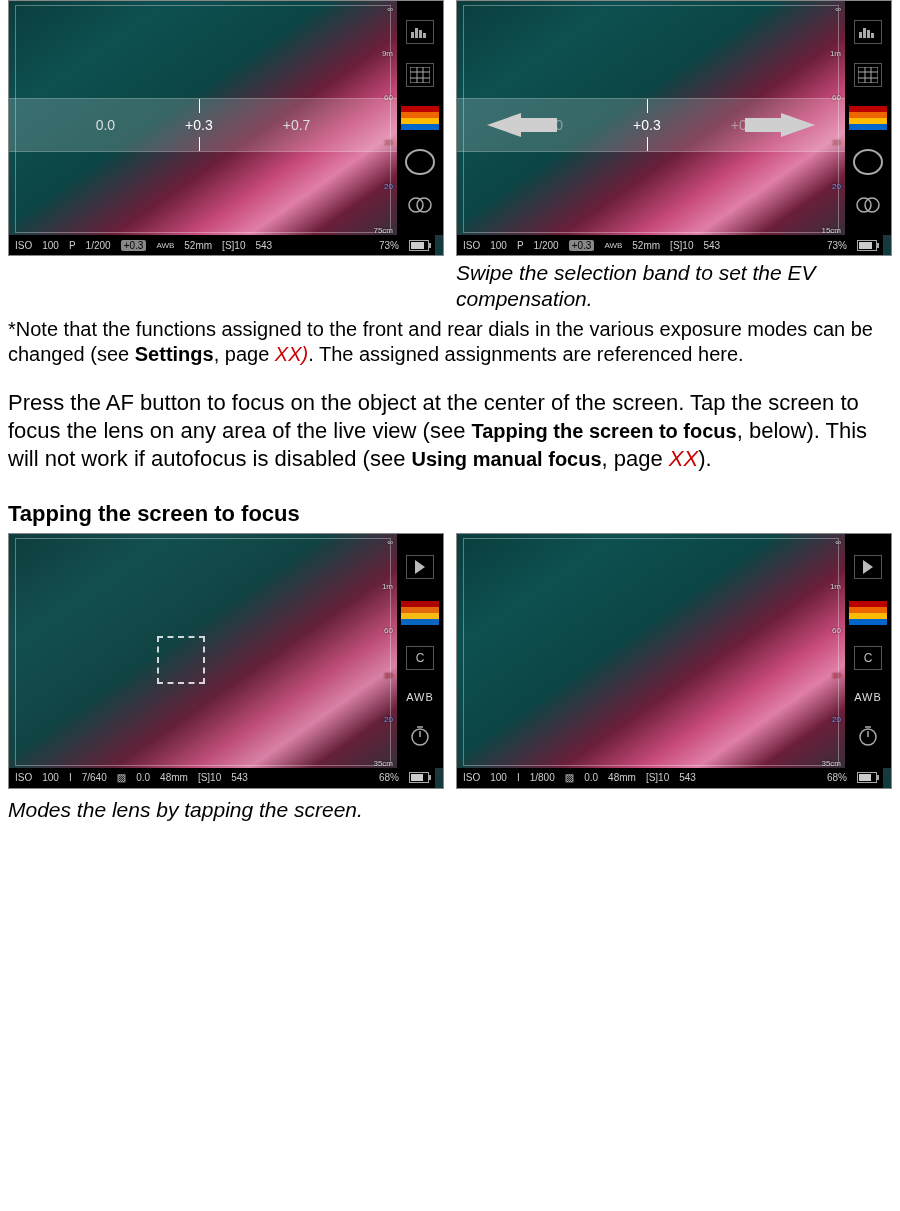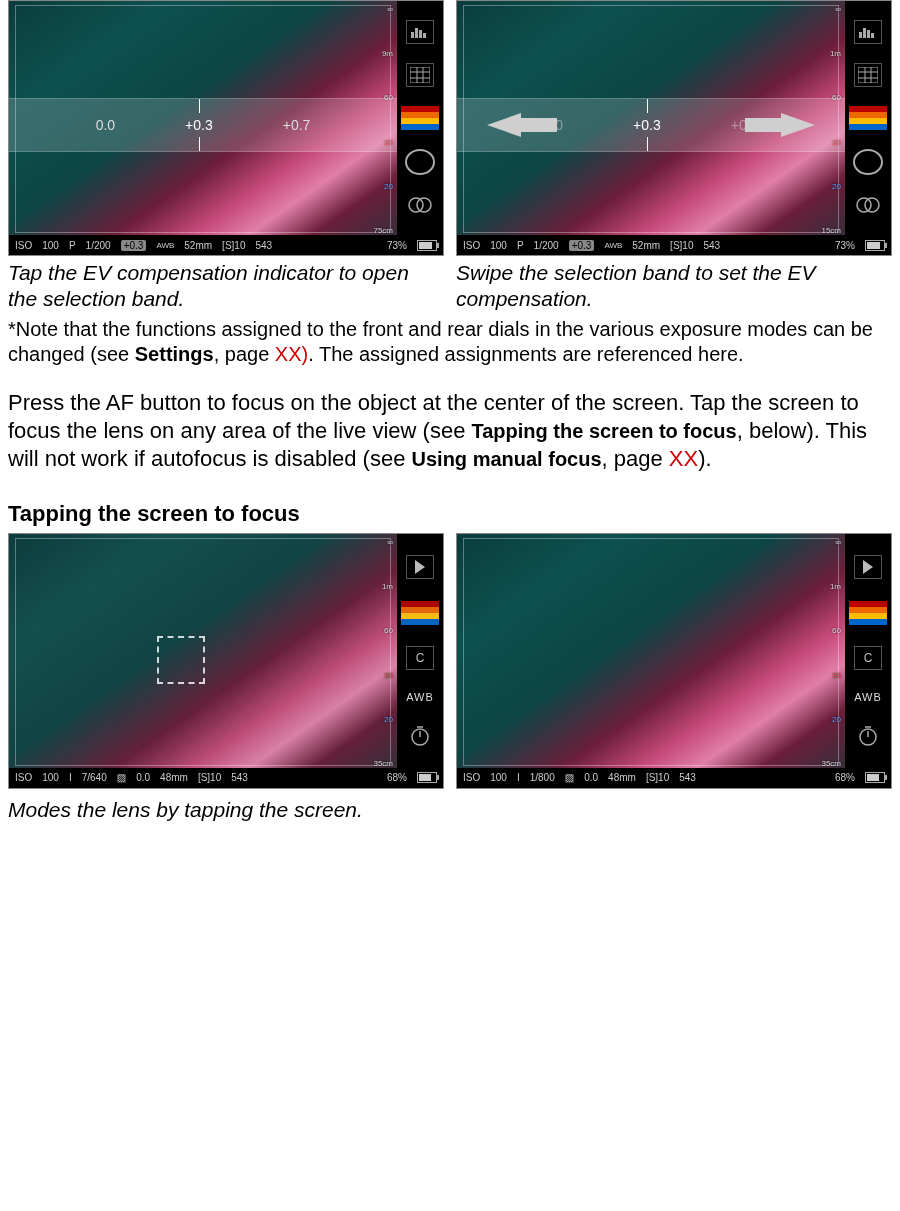--- a/index.html
+++ b/index.html
@@ -34,21 +34,21 @@
     border: 1px solid #888;
     box-sizing: border-box;
   }
   .shot .viewport-frame {
     position: absolute;
     left: 6px; right: 52px; top: 4px; bottom: 22px;
     border: 1px solid #ffffff55;
   }
   .info-bar {
     position: absolute;
-    left: 0; right: 0; bottom: 0;
+    left: 0; right: 8px; bottom: 0;
     height: 20px;
     background: #000;
     color: #ccc;
     font-size: 10px;
     display: flex;
     align-items: center;
     padding: 0 6px;
     gap: 10px;
     font-family: Arial, sans-serif;
     white-space: nowrap;
@@ -159,21 +159,21 @@
   }
   .body-text .note {
     font-size: 20px;
     line-height: 1.25;
   }
   .body-text h2 {
     font-size: 22px;
     font-weight: bold;
     margin: 0 0 2px 0;
   }
-  .red { color: #cc0000; }
+  .red { color: #cc0000; font-style: italic; }
   strong.inline { font-weight: bold; font-size: 20px; }
   strong.inline2 { font-weight: bold; margin-top: 12px; }
   .focus-box {
     position: absolute;
     width: 44px; height: 44px;
     border: 2px dashed #ffffffcc;
     left: 34%; top: 40%;
   }
   .side-awb {
     color: #ddd;
@@ -271,21 +271,20 @@
           <span>52mm</span>
           <span>[S]10</span>
           <span>543</span>
           <span class="spacer"></span>
           <span>73%</span>
           <span class="batt">
               <span class="fill" style="width:70%"></span>
             </span>
         </div>
       </div>
-      <div class="caption">Tap the EV compensation indicator to open the selection band.</div>
     </div>
 
     <div class="fig">
       <div class="shot">
         <div class="viewport-frame"></div>
         <div class="scale-col">
           <span>∞</span>
           <span>1m</span>
           <span>60</span>
           <span style="color:#ff4040">30</span>

